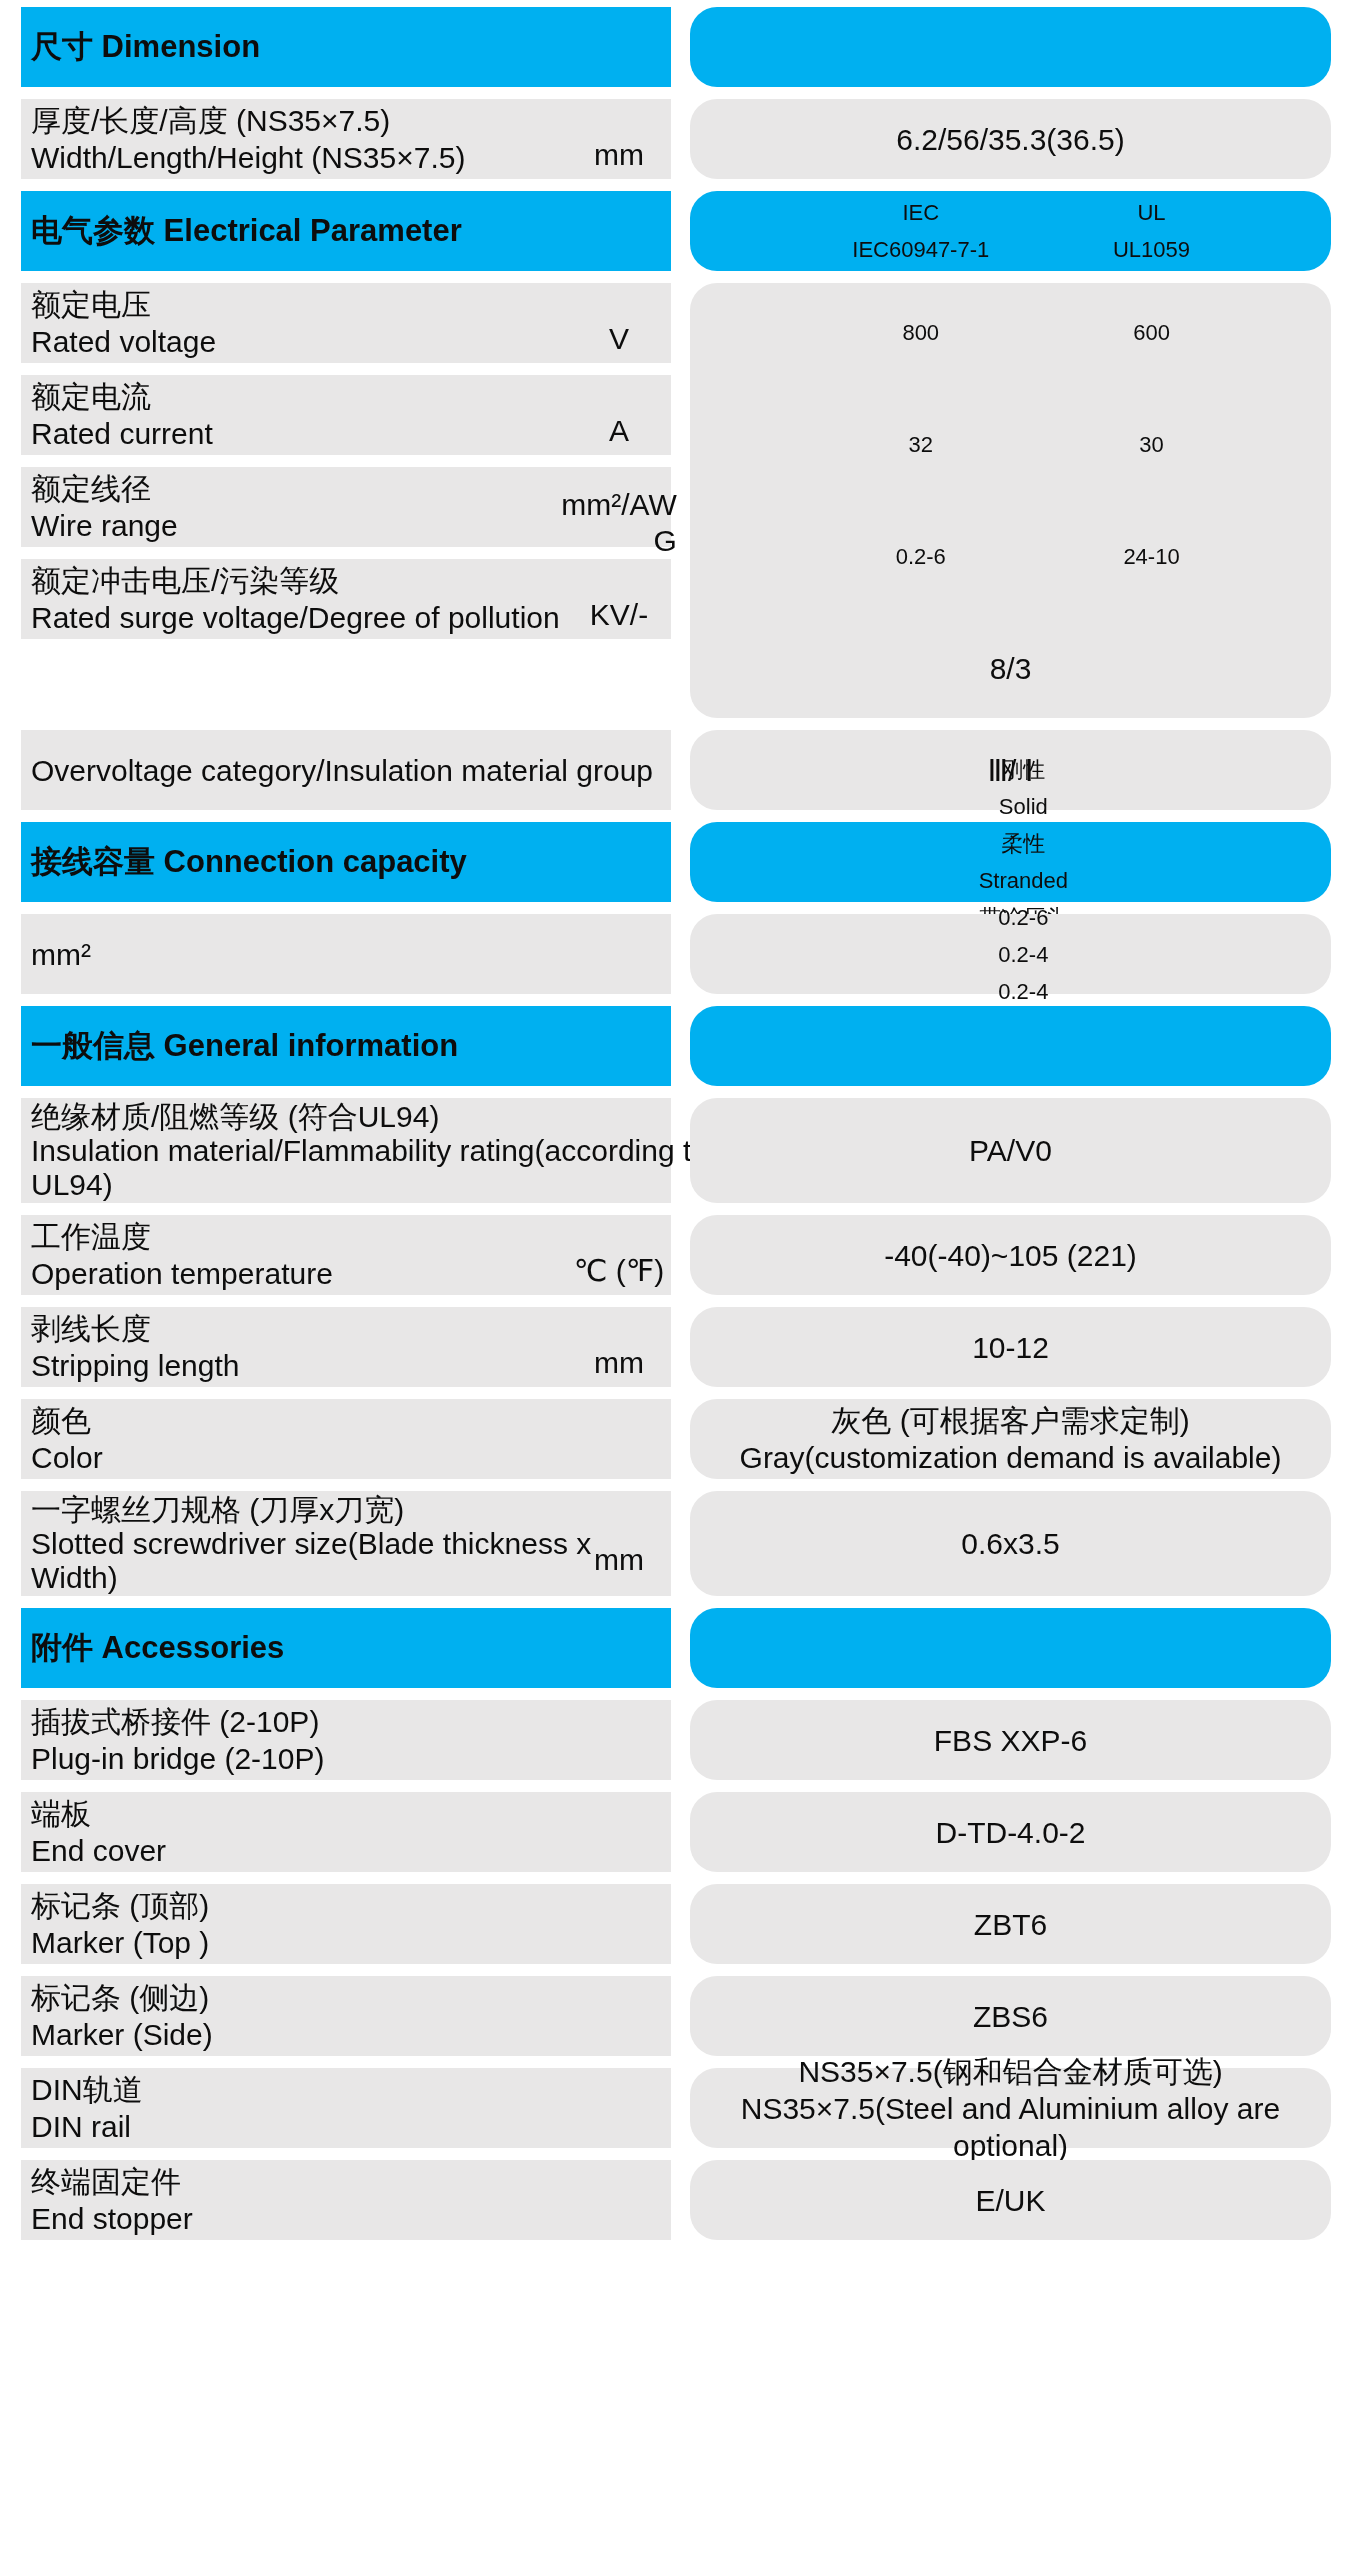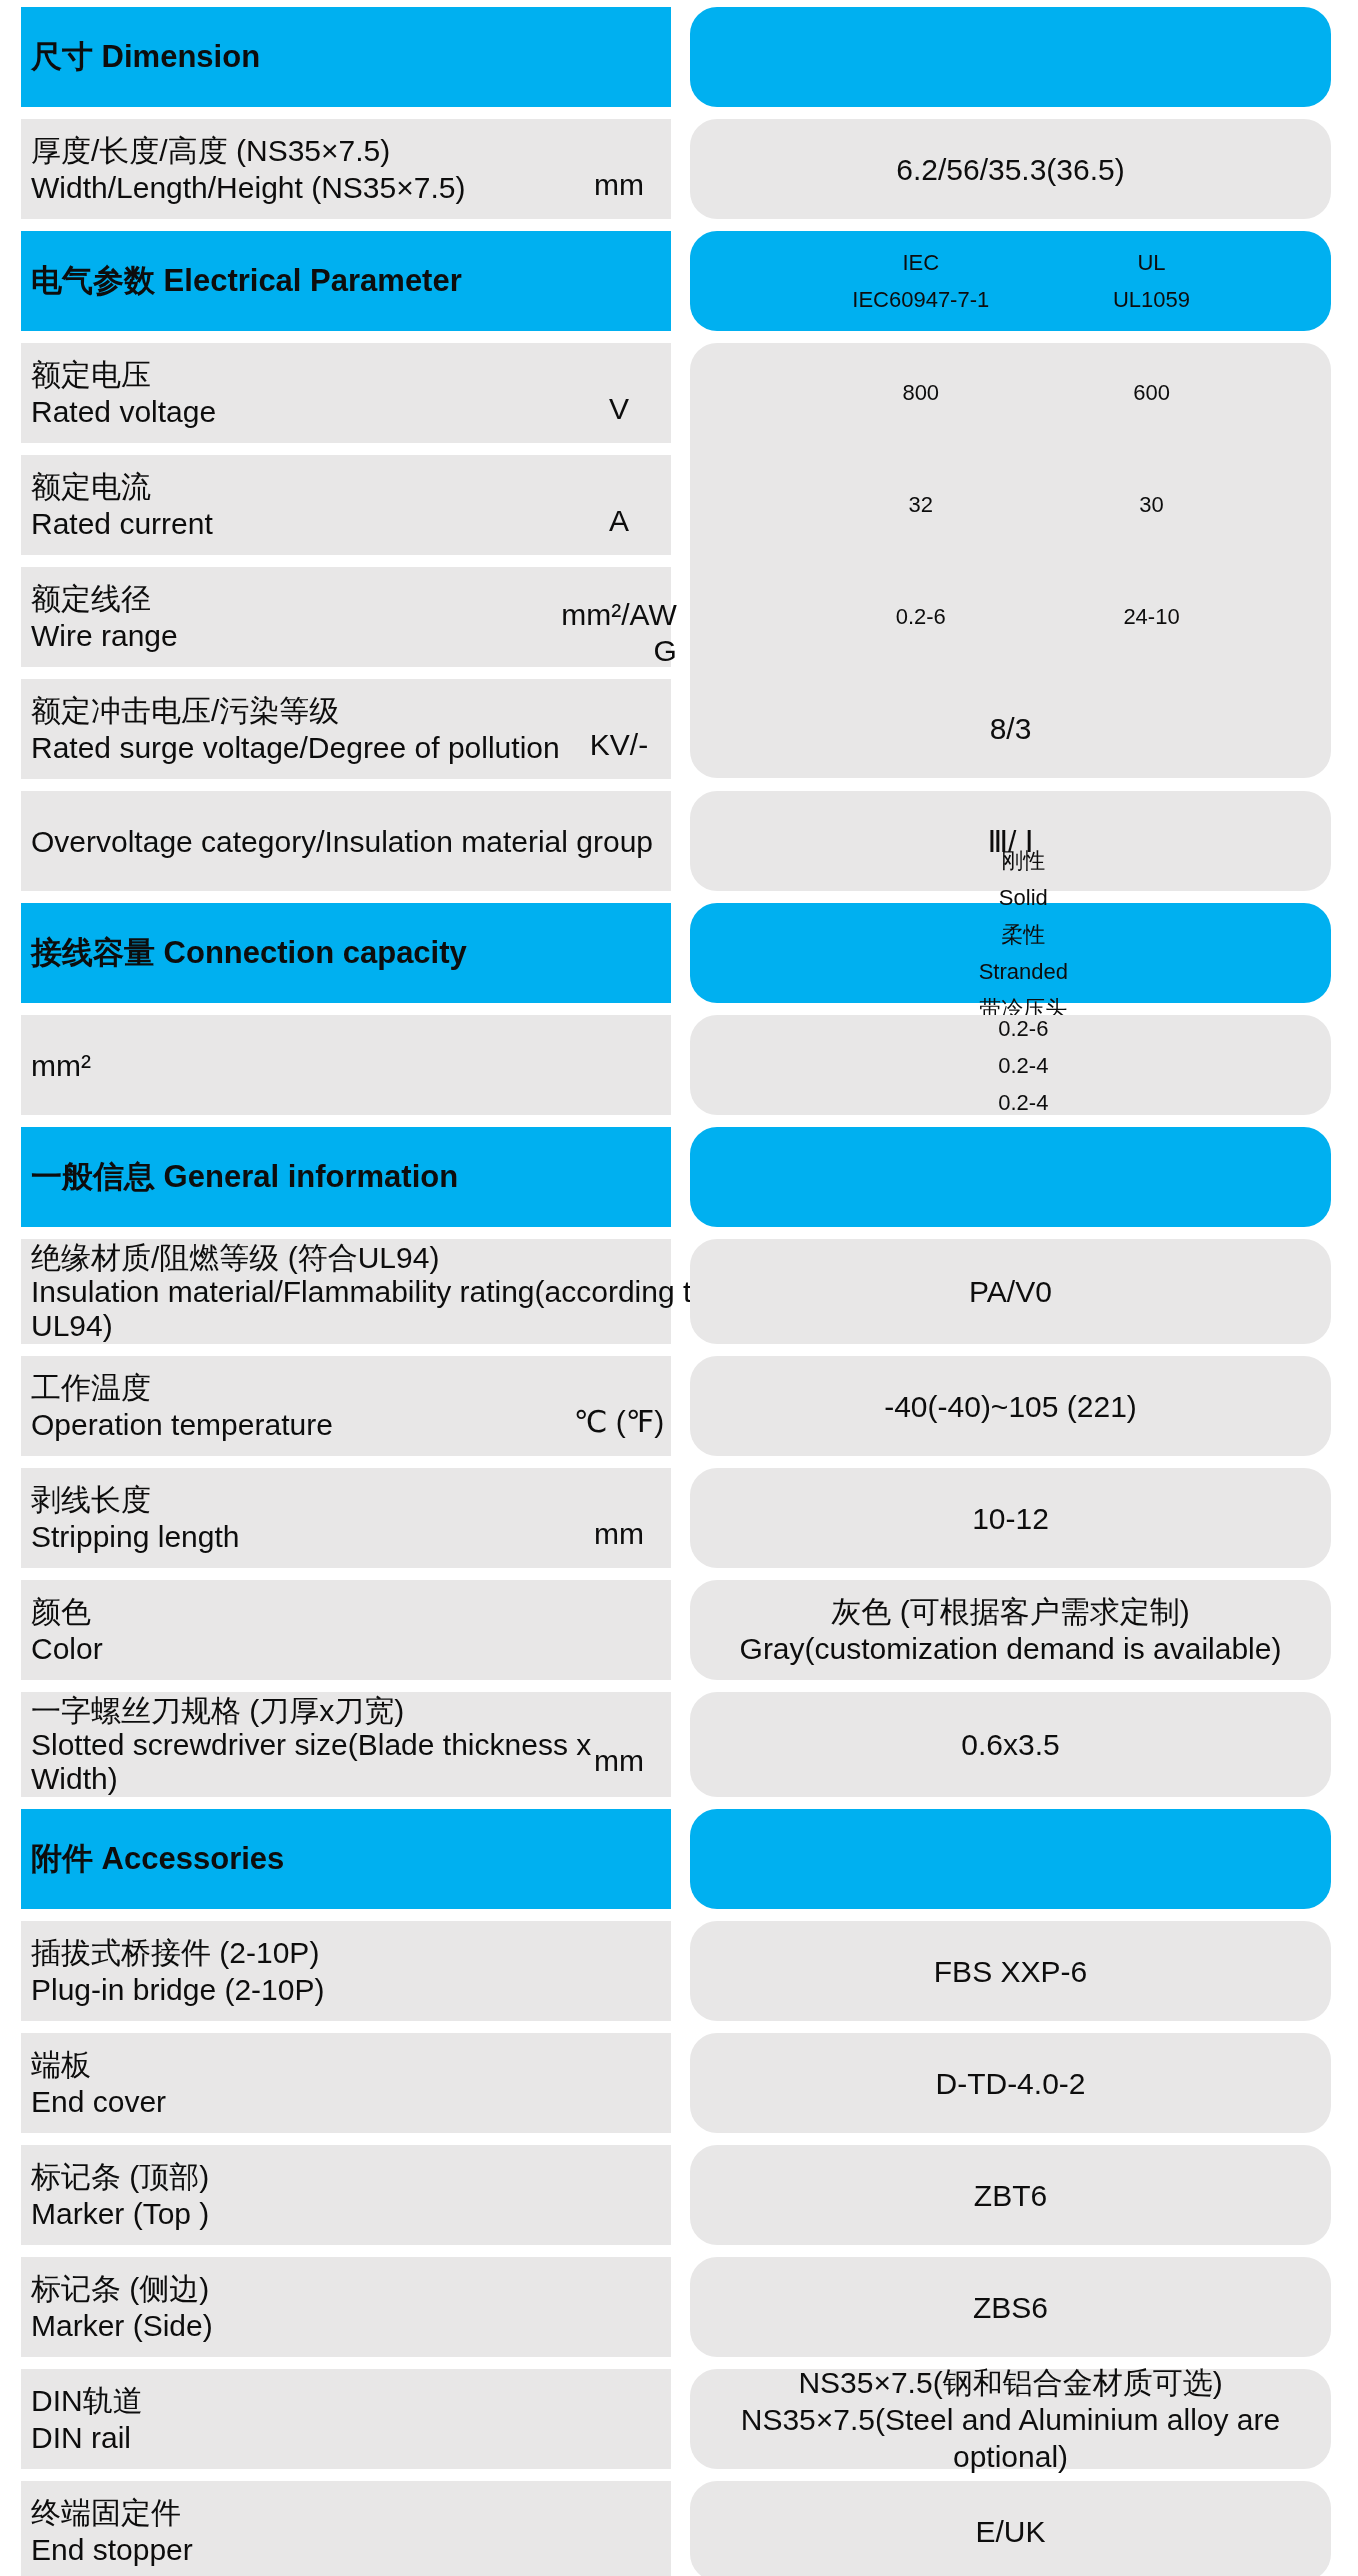--- a/index.html
+++ b/index.html
@@ -16,21 +16,21 @@
   .band{display:flex;margin-bottom:12px;}
   .band>.left{width:650px;margin-right:19px;flex:0 0 650px;}
   .band>.right{flex:1 1 auto;border-radius:27px;}
   .cell{
     background:#E8E7E7;
     position:relative;
     display:flex;flex-direction:column;justify-content:center;
     box-sizing:border-box;
   }
   .cell.accent{background:#00B0F0;}
-  .h100{height:100px;}
+  .h100{height:80px;}
   .h105{height:105px;}
   .h436{height:435px;}
   .section-label{
     font-weight:bold;
     font-size:31px;line-height:38px;
     padding-left:10px;
     white-space:nowrap;
   }
   .labels{padding-left:10px;}
   .lab-line{font-size:30px;line-height:37px;white-space:nowrap;}

